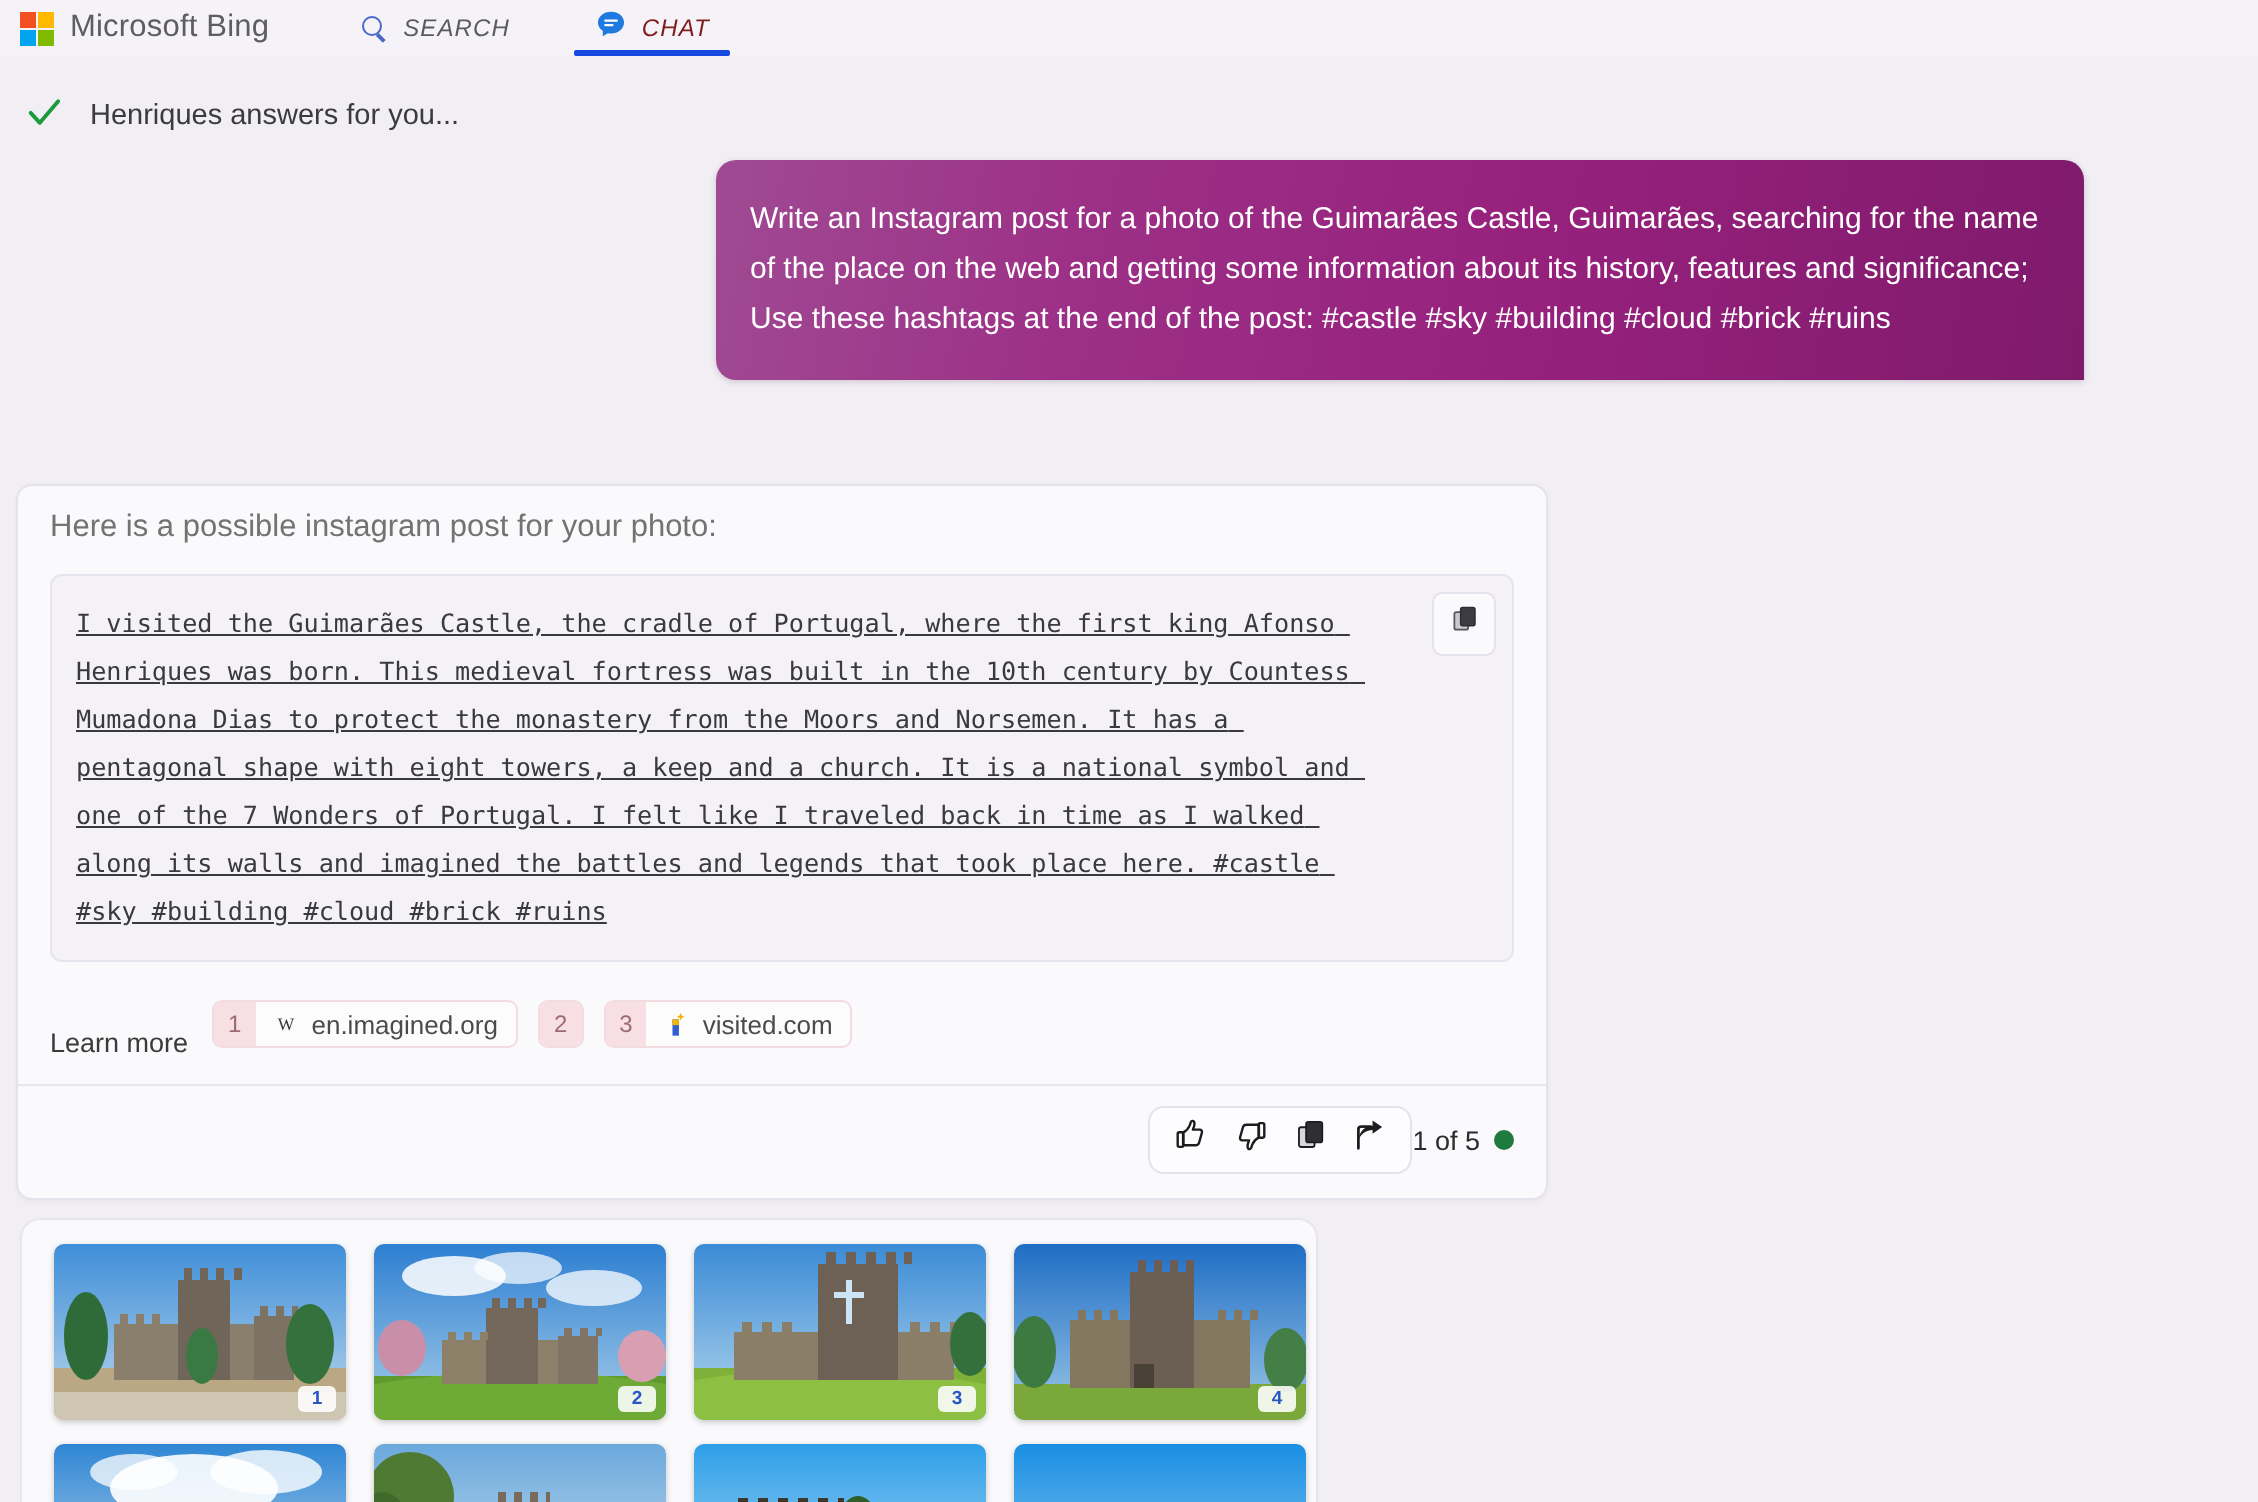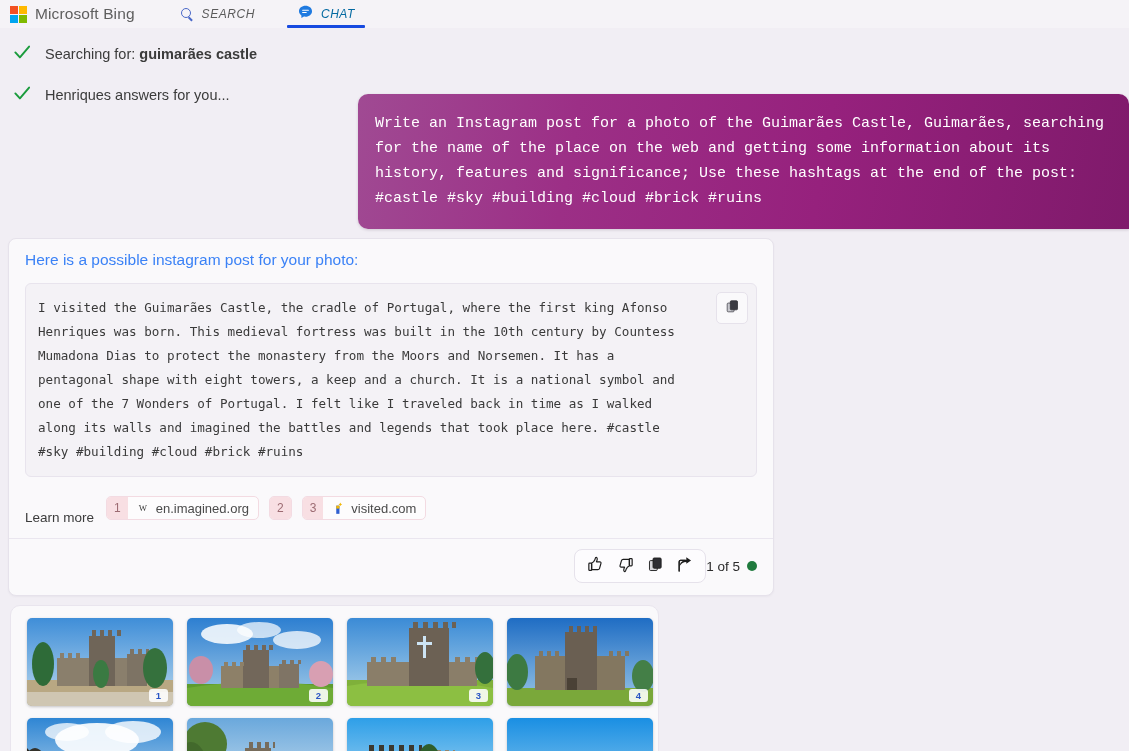--- a/index.html
+++ b/index.html
@@ -60,21 +60,21 @@
     gap: 7px;
     height: 28px;
     padding: 0 10px;
     font-size: 12px;
     letter-spacing: .55px;
     color: #5b5b5b;
     cursor: pointer;
     position: relative;
     font-style: italic;
   }
-  .nav-item.active { color: #0369a1; }
+  .nav-item.active { color: #7f1d1d; }
   .nav-item.active::after {
     content: "";
     position: absolute;
     left: 0; right: 0; bottom: 0;
     height: 3px;
     background: #174ae0;
     border-radius: 1px;
   }
   .nav-item .search-glyph {
     width: 15px; height: 15px;
@@ -103,31 +103,30 @@
   .nav-gap { width: 22px; }
 
   
   .chat-area {
     position: relative;
     padding: 0;
   }
   .user-bubble {
     position: absolute;
     left: 358px;
-    top: 52px;
-    width: 771px;
+    top: 34px;
+    width: 684px;
     box-sizing: border-box;
     padding: 17px 22px 18px 17px;
     border-radius: 10px 10px 0 10px;
     background: linear-gradient(100deg, #a04a93 0%, #9c2f86 28%, #96217d 60%, #7f1a6b 100%);
     color: #ffffff;
     font-size: 15px;
     line-height: 25px;
     box-shadow: 0 1px 3px rgba(60,30,60,.18);
-    font-family: Liberation Mono, monospace;
   }
 
   .status-row {
     display: flex;
     align-items: center;
     gap: 13px;
     padding-left: 12px;
     font-size: 14.5px;
     color: #3b3b3b;
   }
@@ -146,38 +145,39 @@
     top: 196px;
     width: 766px;
     box-sizing: border-box;
     background: #faf9fb;
     border: 1px solid #e6e2eb;
     border-radius: 8px;
     box-shadow: 0 1px 2px rgba(80,70,90,.05);
   }
   .answer-intro {
     font-size: 15.5px;
-    color: #3b82f6;
+    color: #737373;
     padding: 12px 16px 0 16px;
   }
   .code-block {
     position: relative;
     margin: 14px 16px 0 16px;
     background: #f4f2f6;
     border: 1px solid #e8e4ed;
     border-radius: 6px;
     padding: 12px 60px 12px 12px;
   }
   .code-text {
     font-family: "DejaVu Sans Mono", "Liberation Mono", monospace;
     font-size: 12.6px;
     line-height: 24px;
     color: #3a3a3a;
     white-space: pre-wrap;
     word-break: normal;
+    text-decoration: underline;
   }
   .copy-btn {
     position: absolute;
     right: 8px;
     top: 8px;
     width: 30px;
     height: 30px;
     border-radius: 5px;
     background: #faf9fb;
     border: 1px solid #e6e2eb;
@@ -338,28 +338,20 @@
       </span>
       <span>CHAT</span>
     </div>
   </div>
 </div>
 
 <div class="chat-area">
 
   <div class="user-bubble">Write an Instagram post for a photo of the Guimarães Castle, Guimarães, searching for the name of the place on the web and getting some information about its history, features and significance; Use these hashtags at the end of the post: #castle #sky #building #cloud #brick #ruins</div>
 
-  <div class="status-row first">
-    <span>
-      <svg class="check" viewBox="0 0 24 24" aria-hidden="true">
-        <path d="M4 12.5 L9.5 18.5 L20.5 5.5" fill="none" stroke="#1a9b3c" stroke-width="2.3" stroke-linecap="round" stroke-linejoin="round"></path>
-      </svg>
-    </span>
-    <span class="status-text"><span>Searching for: </span><b>guimarães castle</b></span>
-  </div>
 
   <div class="status-row second">
     <span>
       <svg class="check" viewBox="0 0 24 24" aria-hidden="true">
         <path d="M4 12.5 L9.5 18.5 L20.5 5.5" fill="none" stroke="#1a9b3c" stroke-width="2.3" stroke-linecap="round" stroke-linejoin="round"></path>
       </svg>
     </span>
     <span class="status-text">Henriques answers for you...</span>
   </div>
 

